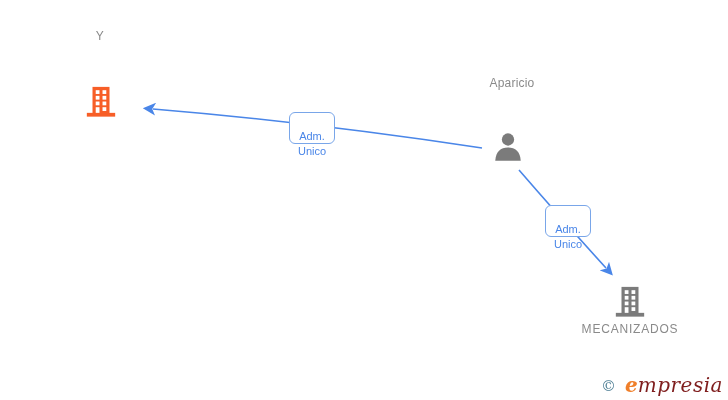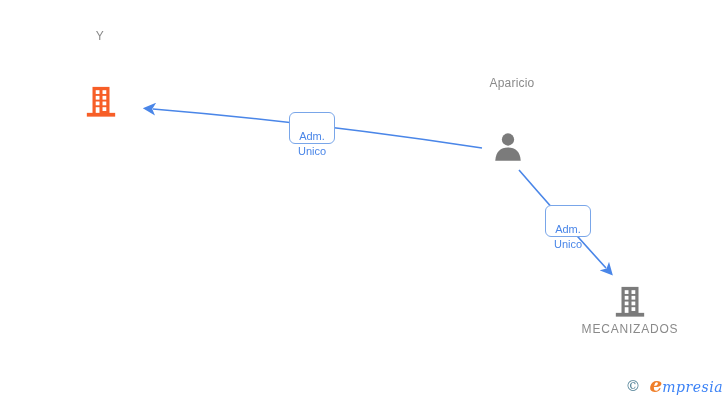--- a/index.html
+++ b/index.html
@@ -19,21 +19,21 @@
     color:#4a86e8;font-size:11px;line-height:15px;text-align:center;
     box-sizing:border-box;padding-top:16px;
   }
   .footer-logo{
     position:absolute;right:5px;bottom:3px;z-index:2;
     font-family:"DejaVu Serif","Liberation Serif",serif;font-style:italic;
     white-space:nowrap;
   }
   .footer-logo .copy{color:#4e7f95;font-size:15px;font-style:normal;vertical-align:1px;}
   .footer-logo .brand-initial{color:#f07f2a;font-size:20px;font-weight:bold;margin-left:4px;}
-  .footer-logo .brand-rest{color:#3b82f6;font-size:14px;letter-spacing:0.5px;}
+  .footer-logo .brand-rest{color:#7f1d1d;font-size:20px;letter-spacing:0.5px;}
 </style>
 </head>
 <body>
 
 <div id="stage">
 
   <svg id="edges" width="728" height="400" viewBox="0 0 728 400">
     <defs>
       <marker id="arrowhead" viewBox="0 0 10 10" refX="2" refY="5" markerWidth="8" markerHeight="8" orient="auto">
         <path d="M0 0 L10 5 L0 10 L2.6 5 Z" fill="#4a86e8"></path>

